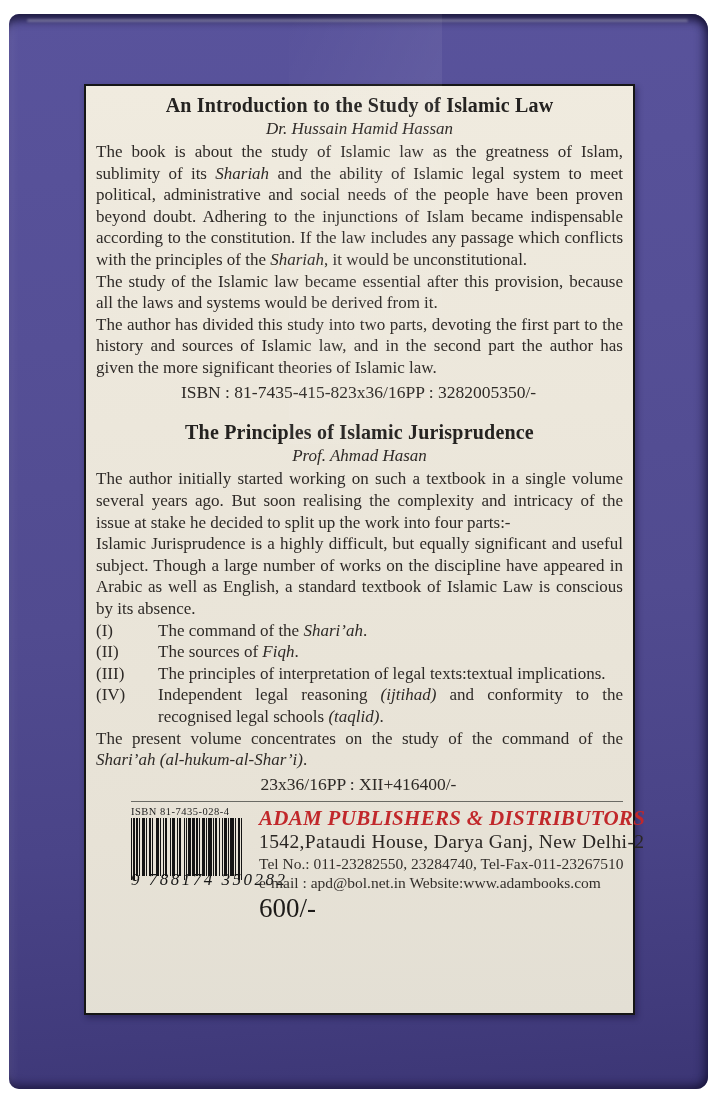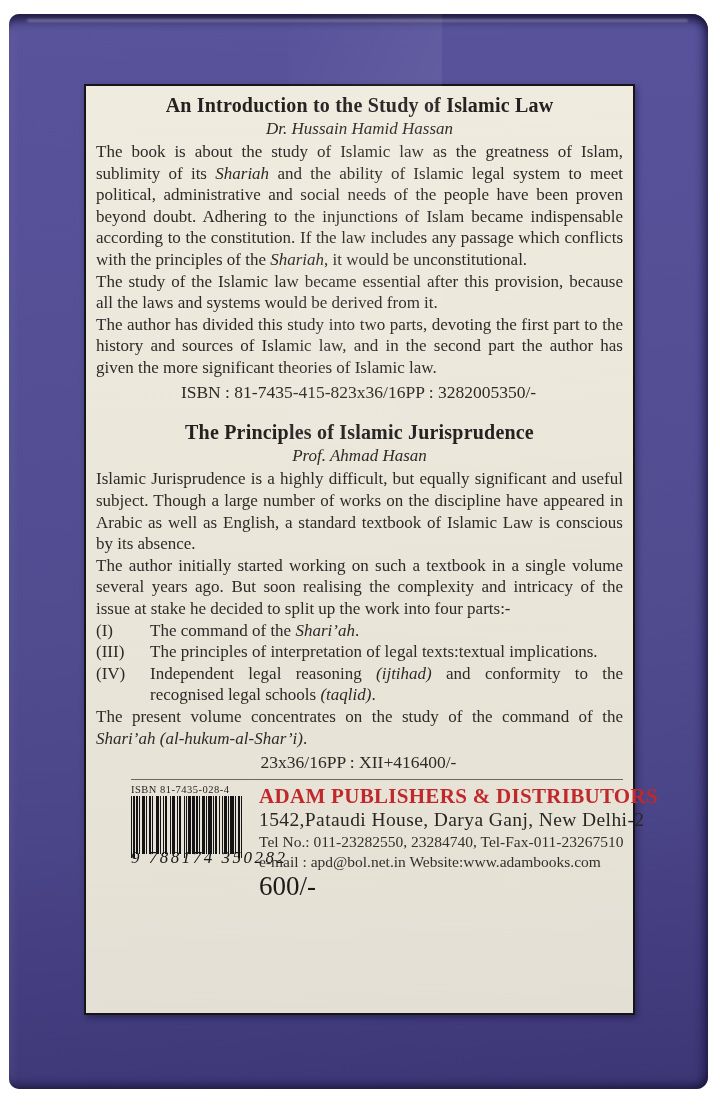--- a/index.html
+++ b/index.html
@@ -39,34 +39,34 @@
   }
 
   .b-title { font-size:20px; font-weight:bold; text-align:center; color:#242220; letter-spacing:0.2px; line-height:1.25; }
   .b-author { font-size:17px; font-style:italic; text-align:center; line-height:1.3; margin-bottom:1px; }
   p.body { font-size:17px; line-height:21.6px; text-align:justify; }
   .meta-row { display:flex; justify-content:center; font-size:17.5px; line-height:1.3; margin-top:2px; padding-right:2px; }
   .sec2 { margin-top:17px; }
 
   .plist { margin:0; }
   .plist-item { display:grid; grid-template-columns:54px 1fr; font-size:17px; line-height:21.6px; }
-  .plist-item .txt { text-align:justify; }
+  .plist-item .txt { text-align:justify;margin-left:8px; }
 
   
   .pubblock {
     margin-top:5px; border-top:1.5px solid #6a6a64; padding-top:4px;
     display:flex; gap:10px;margin-left:35px;
   }
   .barcode-col { width:118px; flex:0 0 118px; }
   .isbn-small { font-size:10.5px; letter-spacing:0.5px; white-space:nowrap; color:#1f1f1f; }
   .barcode-svg { display:block; width:112px; height:62px; margin-top:1px; }
   .digits { font-size:17px; letter-spacing:2.5px; margin-top:-10px; white-space:nowrap; color:#161616;
     background:transparent;font-style:italic; }
   .pub-col { flex:1; min-width:0; }
-  .pub-name { color:#c1282b; font-weight:bold; font-size:21px; letter-spacing:0.3px; line-height:1.15; white-space:nowrap; }
+  .pub-name { color:#c1282b; font-weight:bold; font-size:21px; letter-spacing:0.3px; line-height:1.15; white-space:nowrap;font-style:italic; }
   .pub-addr { font-size:19.5px; color:#2a2623; letter-spacing:0.4px; line-height:1.25; white-space:nowrap;text-align:center; }
   .pub-tel, .pub-mail { font-size:15.5px; color:#332f2b; line-height:1.25; white-space:nowrap; }
   .price-600 { font-size:27px; color:#1d1b19; text-align:left; line-height:1.05; padding-right:6px; margin-top:1px; }
 </style>
 </head>
 <body>
 
 <div class="page">
   <div class="book">
     <div class="label">
@@ -82,27 +82,31 @@
           <span>23x36/16</span>
           <span>PP : 328</span>
           <span>2005</span>
           <span>350/-</span>
         </div>
       </section>
 
       <section class="sec2">
         <div class="b-title">The Principles of Islamic Jurisprudence</div>
         <div class="b-author">Prof. Ahmad Hasan</div>
+        <p class="body"><span>The author initially started working on such a textbook in a single volume several years ago. But soon realising the complexity and intricacy of the issue at stake he decided to split up the work into four parts:-</span></p>
         <p class="body"><span>Islamic Jurisprudence is a highly difficult, but equally significant and useful subject. Though a large number of works on the discipline have appeared in Arabic as well as English, a standard textbook of Islamic Law is conscious by its absence.</span></p>
-        <p class="body"><span>The author initially started working on such a textbook in a single volume several years ago. But soon realising the complexity and intricacy of the issue at stake he decided to split up the work into four parts:-</span></p>
 
         <div class="plist">
           <div class="plist-item">
             <span class="num">(I)</span>
             <span class="txt"><span>The command of the </span><i>Shari’ah</i><span>.</span></span>
+          </div>
+          <div class="plist-item">
+            <span class="num">(II)</span>
+            <span class="txt"><span>The sources of </span><i>Fiqh</i><span>.</span></span>
           </div>
           <div class="plist-item">
             <span class="num">(III)</span>
             <span class="txt"><span>The principles of interpretation of legal texts:textual implications.</span></span>
           </div>
           <div class="plist-item">
             <span class="num">(IV)</span>
             <span class="txt"><span>Independent legal reasoning </span><i>(ijtihad)</i><span> and conformity to the recognised legal schools </span><i>(taqlid)</i><span>.</span></span>
           </div>
         </div>

